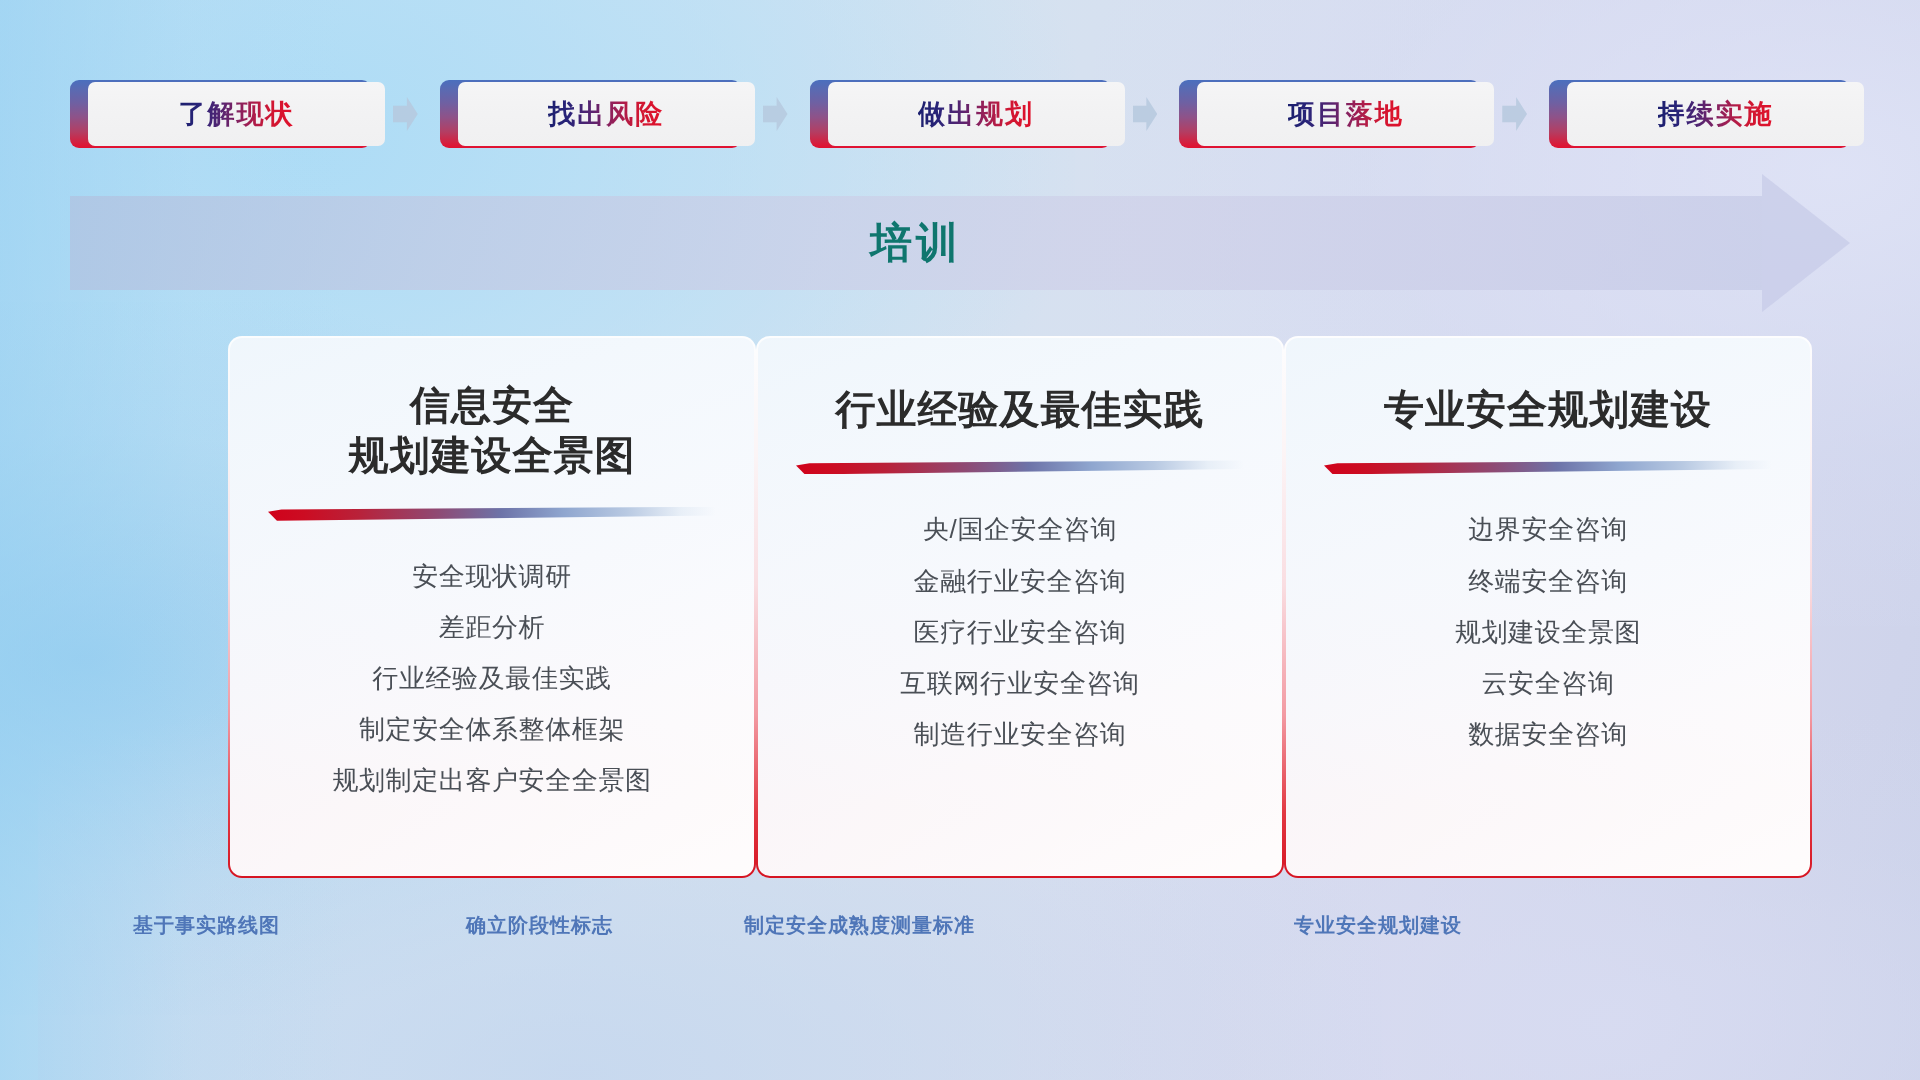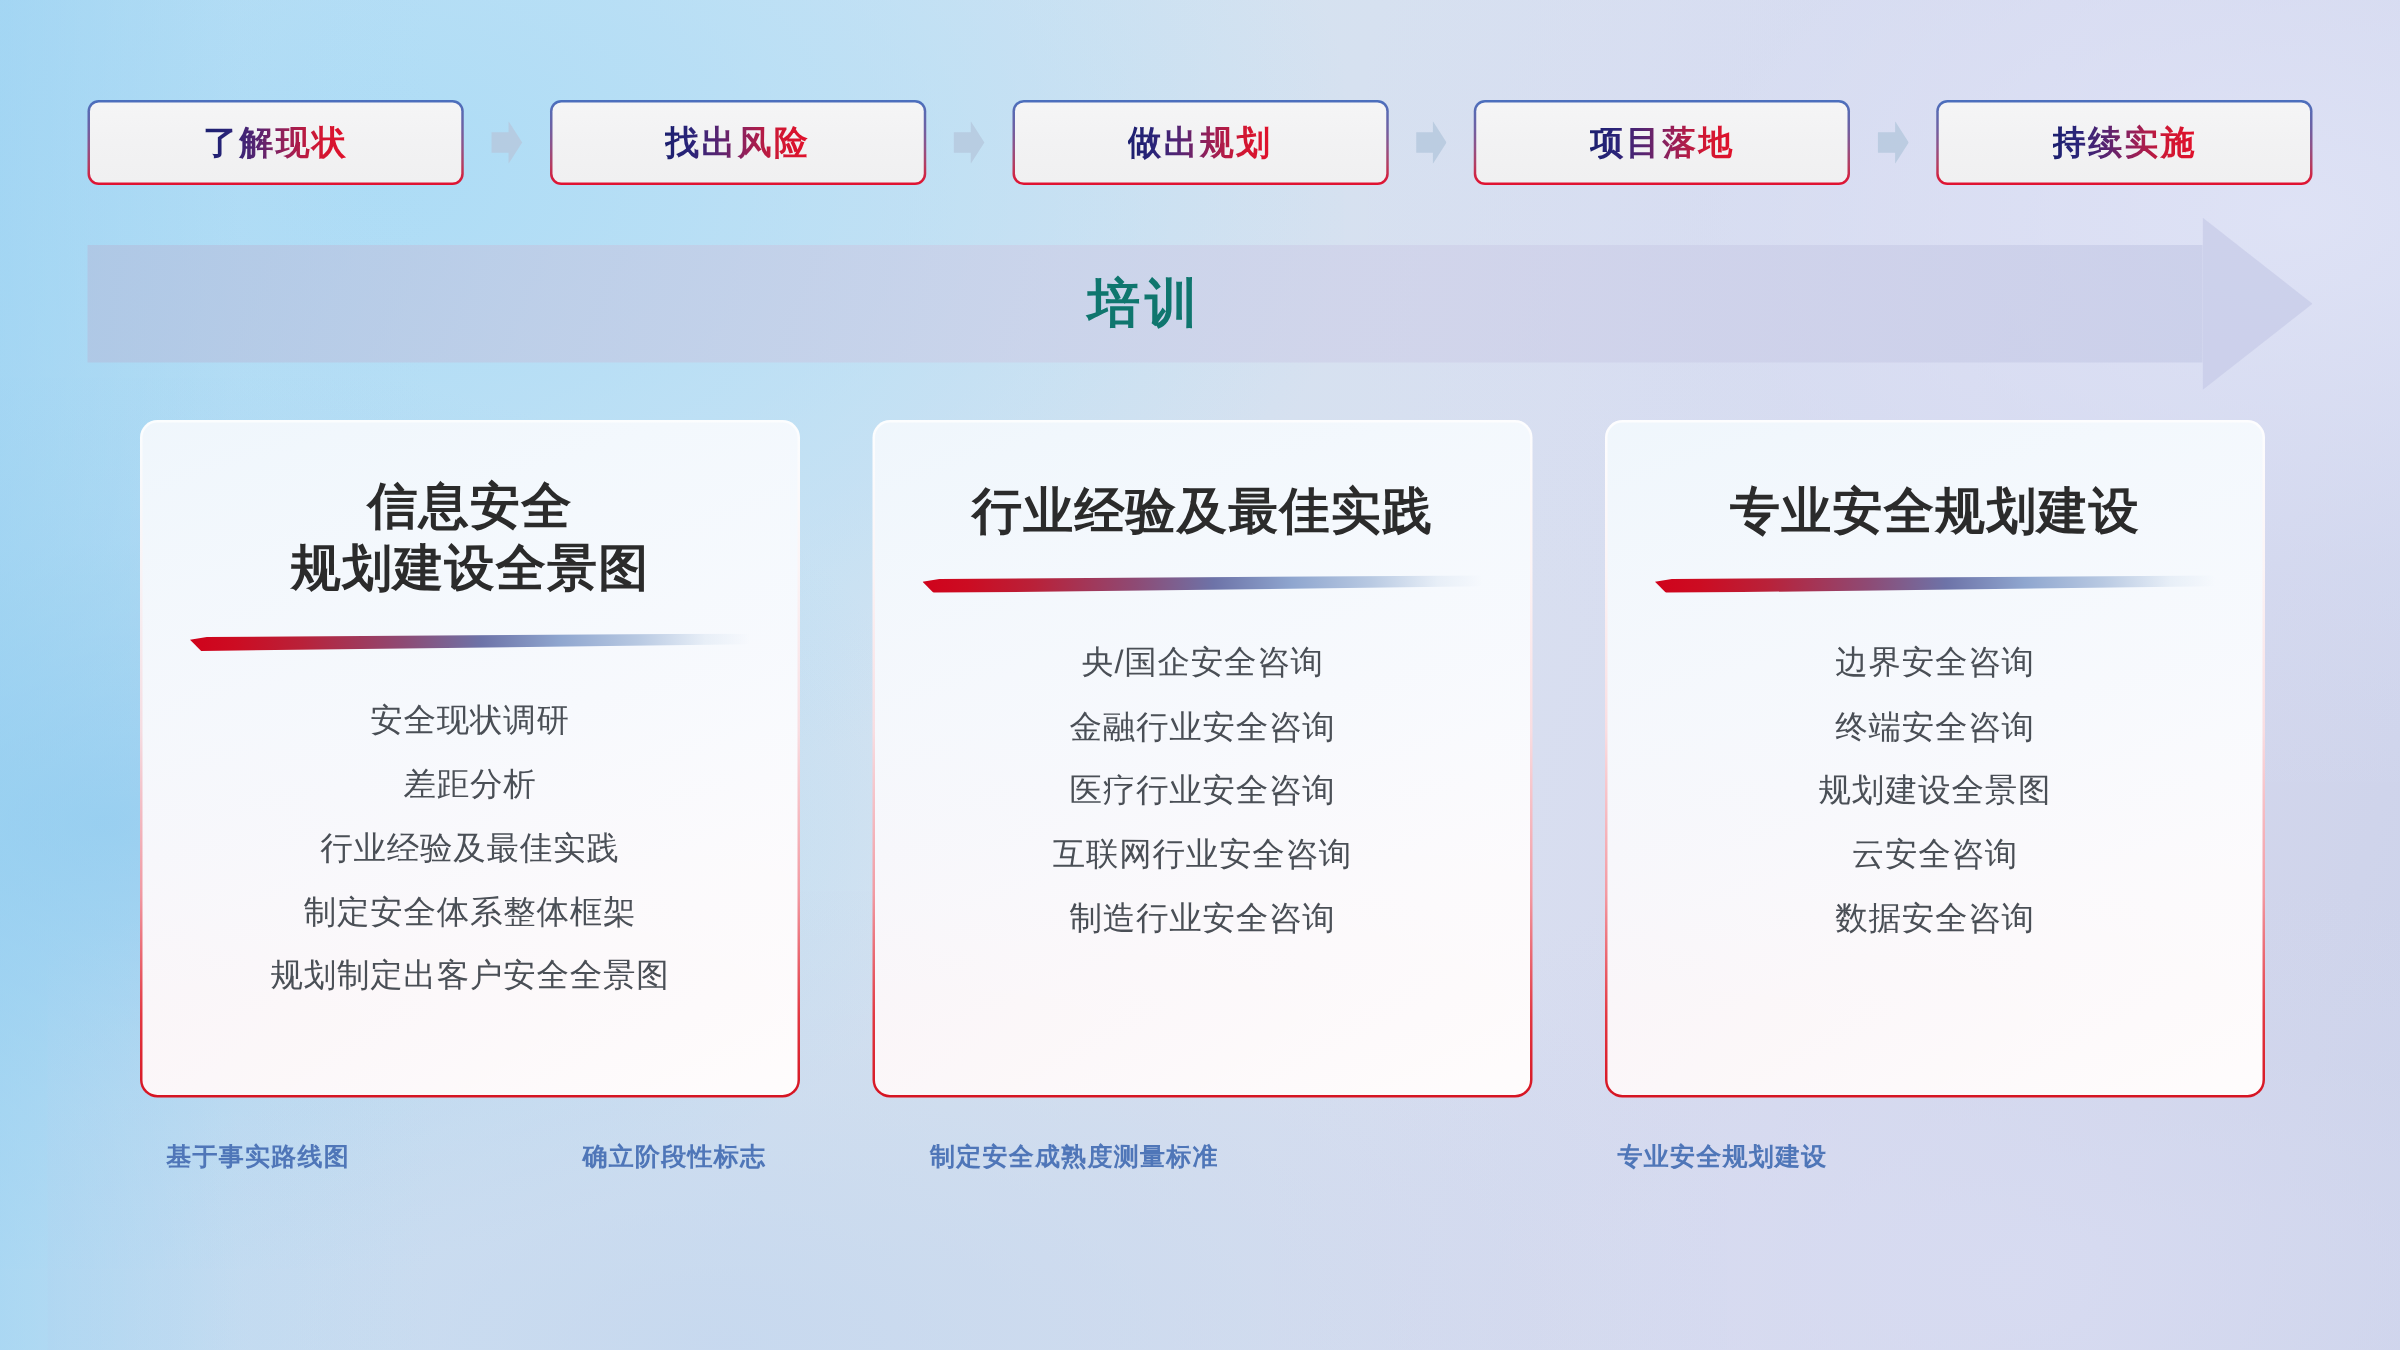--- a/index.html
+++ b/index.html
@@ -59,21 +59,21 @@
     border-radius:9px;
     padding:2px;
     background:linear-gradient(180deg,
       #4a6fbe 0%, #5a6ab2 14%, #6f60a2 34%,
       #8f5288 55%, #b33e63 76%, #d4203f 92%, #e2102f 100%);
   }
   .step-inner {
     width:100%; height:100%;
     border-radius:7px;
     background:linear-gradient(180deg,#f5f5f6 0%, #f2f2f3 50%, #f0f0f1 100%);
-    display:flex; align-items:center; justify-content:center;
+    display:flex; align-items:center; justify-content:center;margin-left:16px;
   }
   .step-text {
     font-size:27px; font-weight:700; letter-spacing:2px;
     background:linear-gradient(90deg,
       #1b1f6e 0%, #2a2479 18%, #5a2470 38%,
       #9b1f56 58%, #cf1733 78%, #e2102a 100%);
     -webkit-background-clip:text; background-clip:text;
     -webkit-text-fill-color:transparent; color:transparent;
     white-space:nowrap;
   }
@@ -107,21 +107,21 @@
   }
   .banner-title {
     position:absolute; left:0; top:0; width:1692px; height:94px;
     display:flex; align-items:center; justify-content:center;
     font-size:42px; font-weight:700; color:#0f766e; letter-spacing:4px;
   }
 
   
   #cards {
     position:absolute; left:112px; top:336px; width:1700px; height:476px;
-    display:flex; justify-content:space-between;
+    display:flex; justify-content:flex-end;
   }
   .card {
     position:relative;
     width:528px; height:542px;
     border-radius:14px;
     padding:2px;
     background:linear-gradient(180deg,
       rgba(255,255,255,.95) 0%,
       rgba(255,246,246,.92) 22%,
       rgba(252,221,224,.92) 46%,

